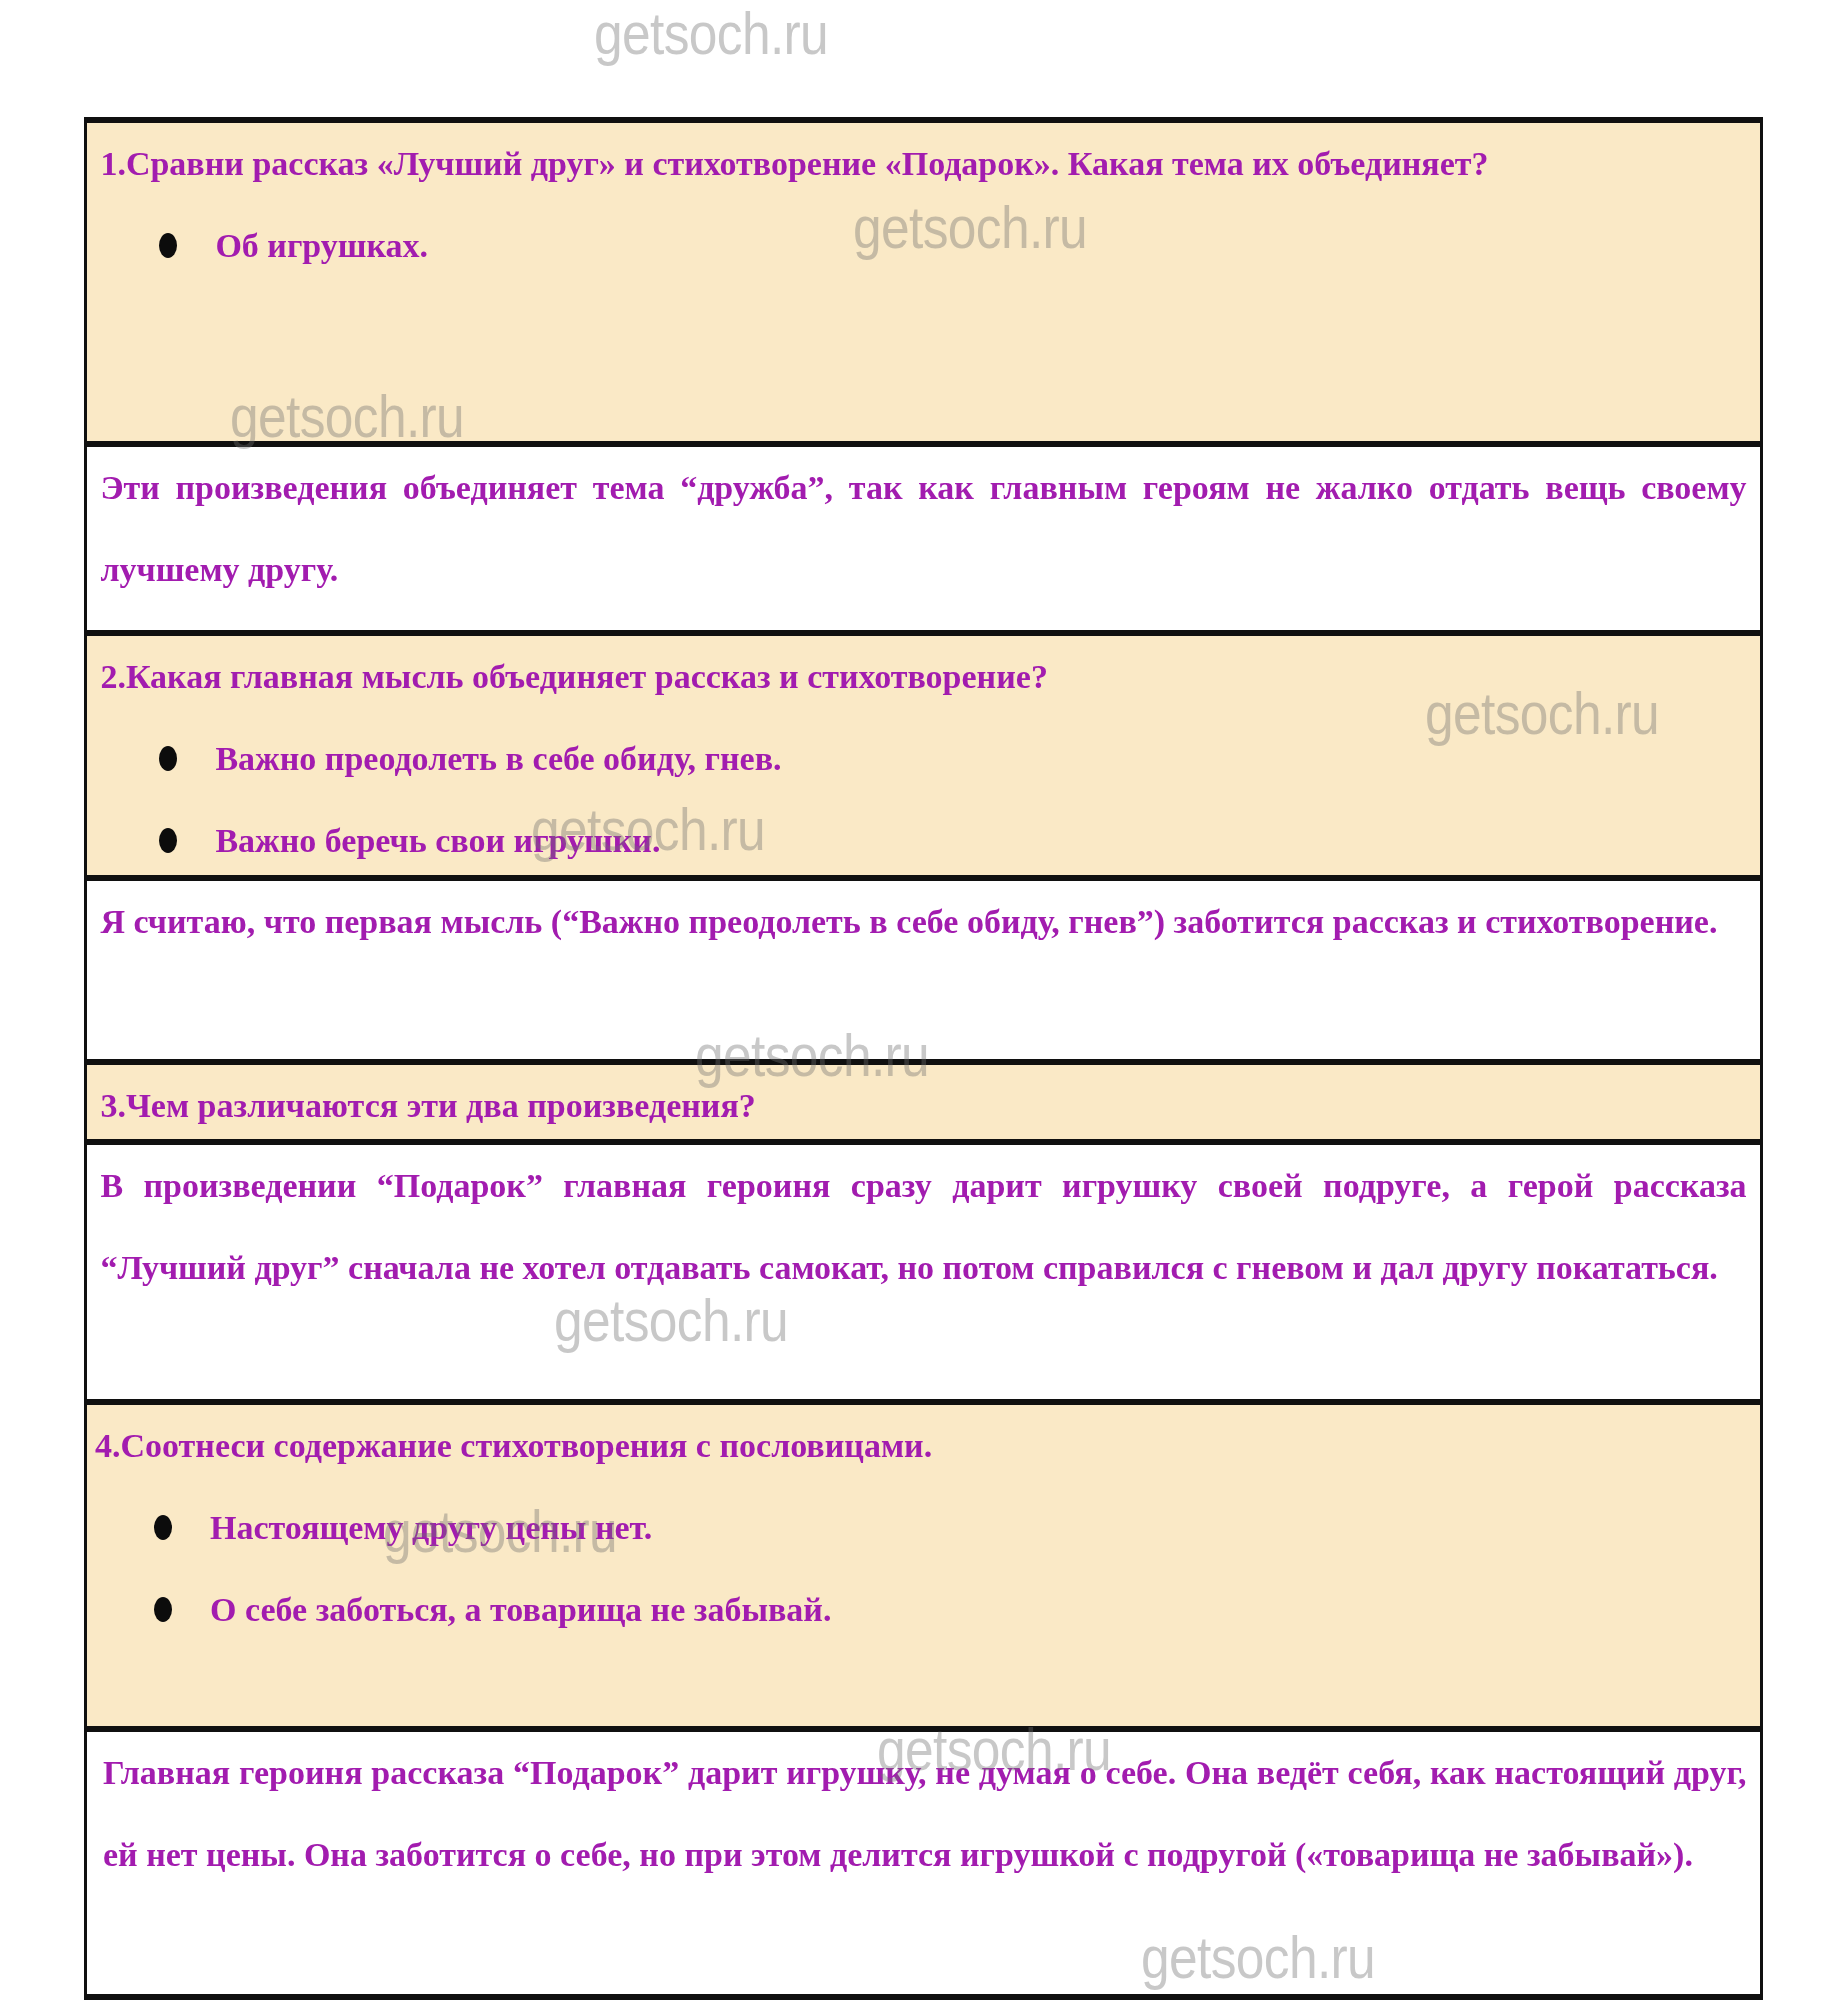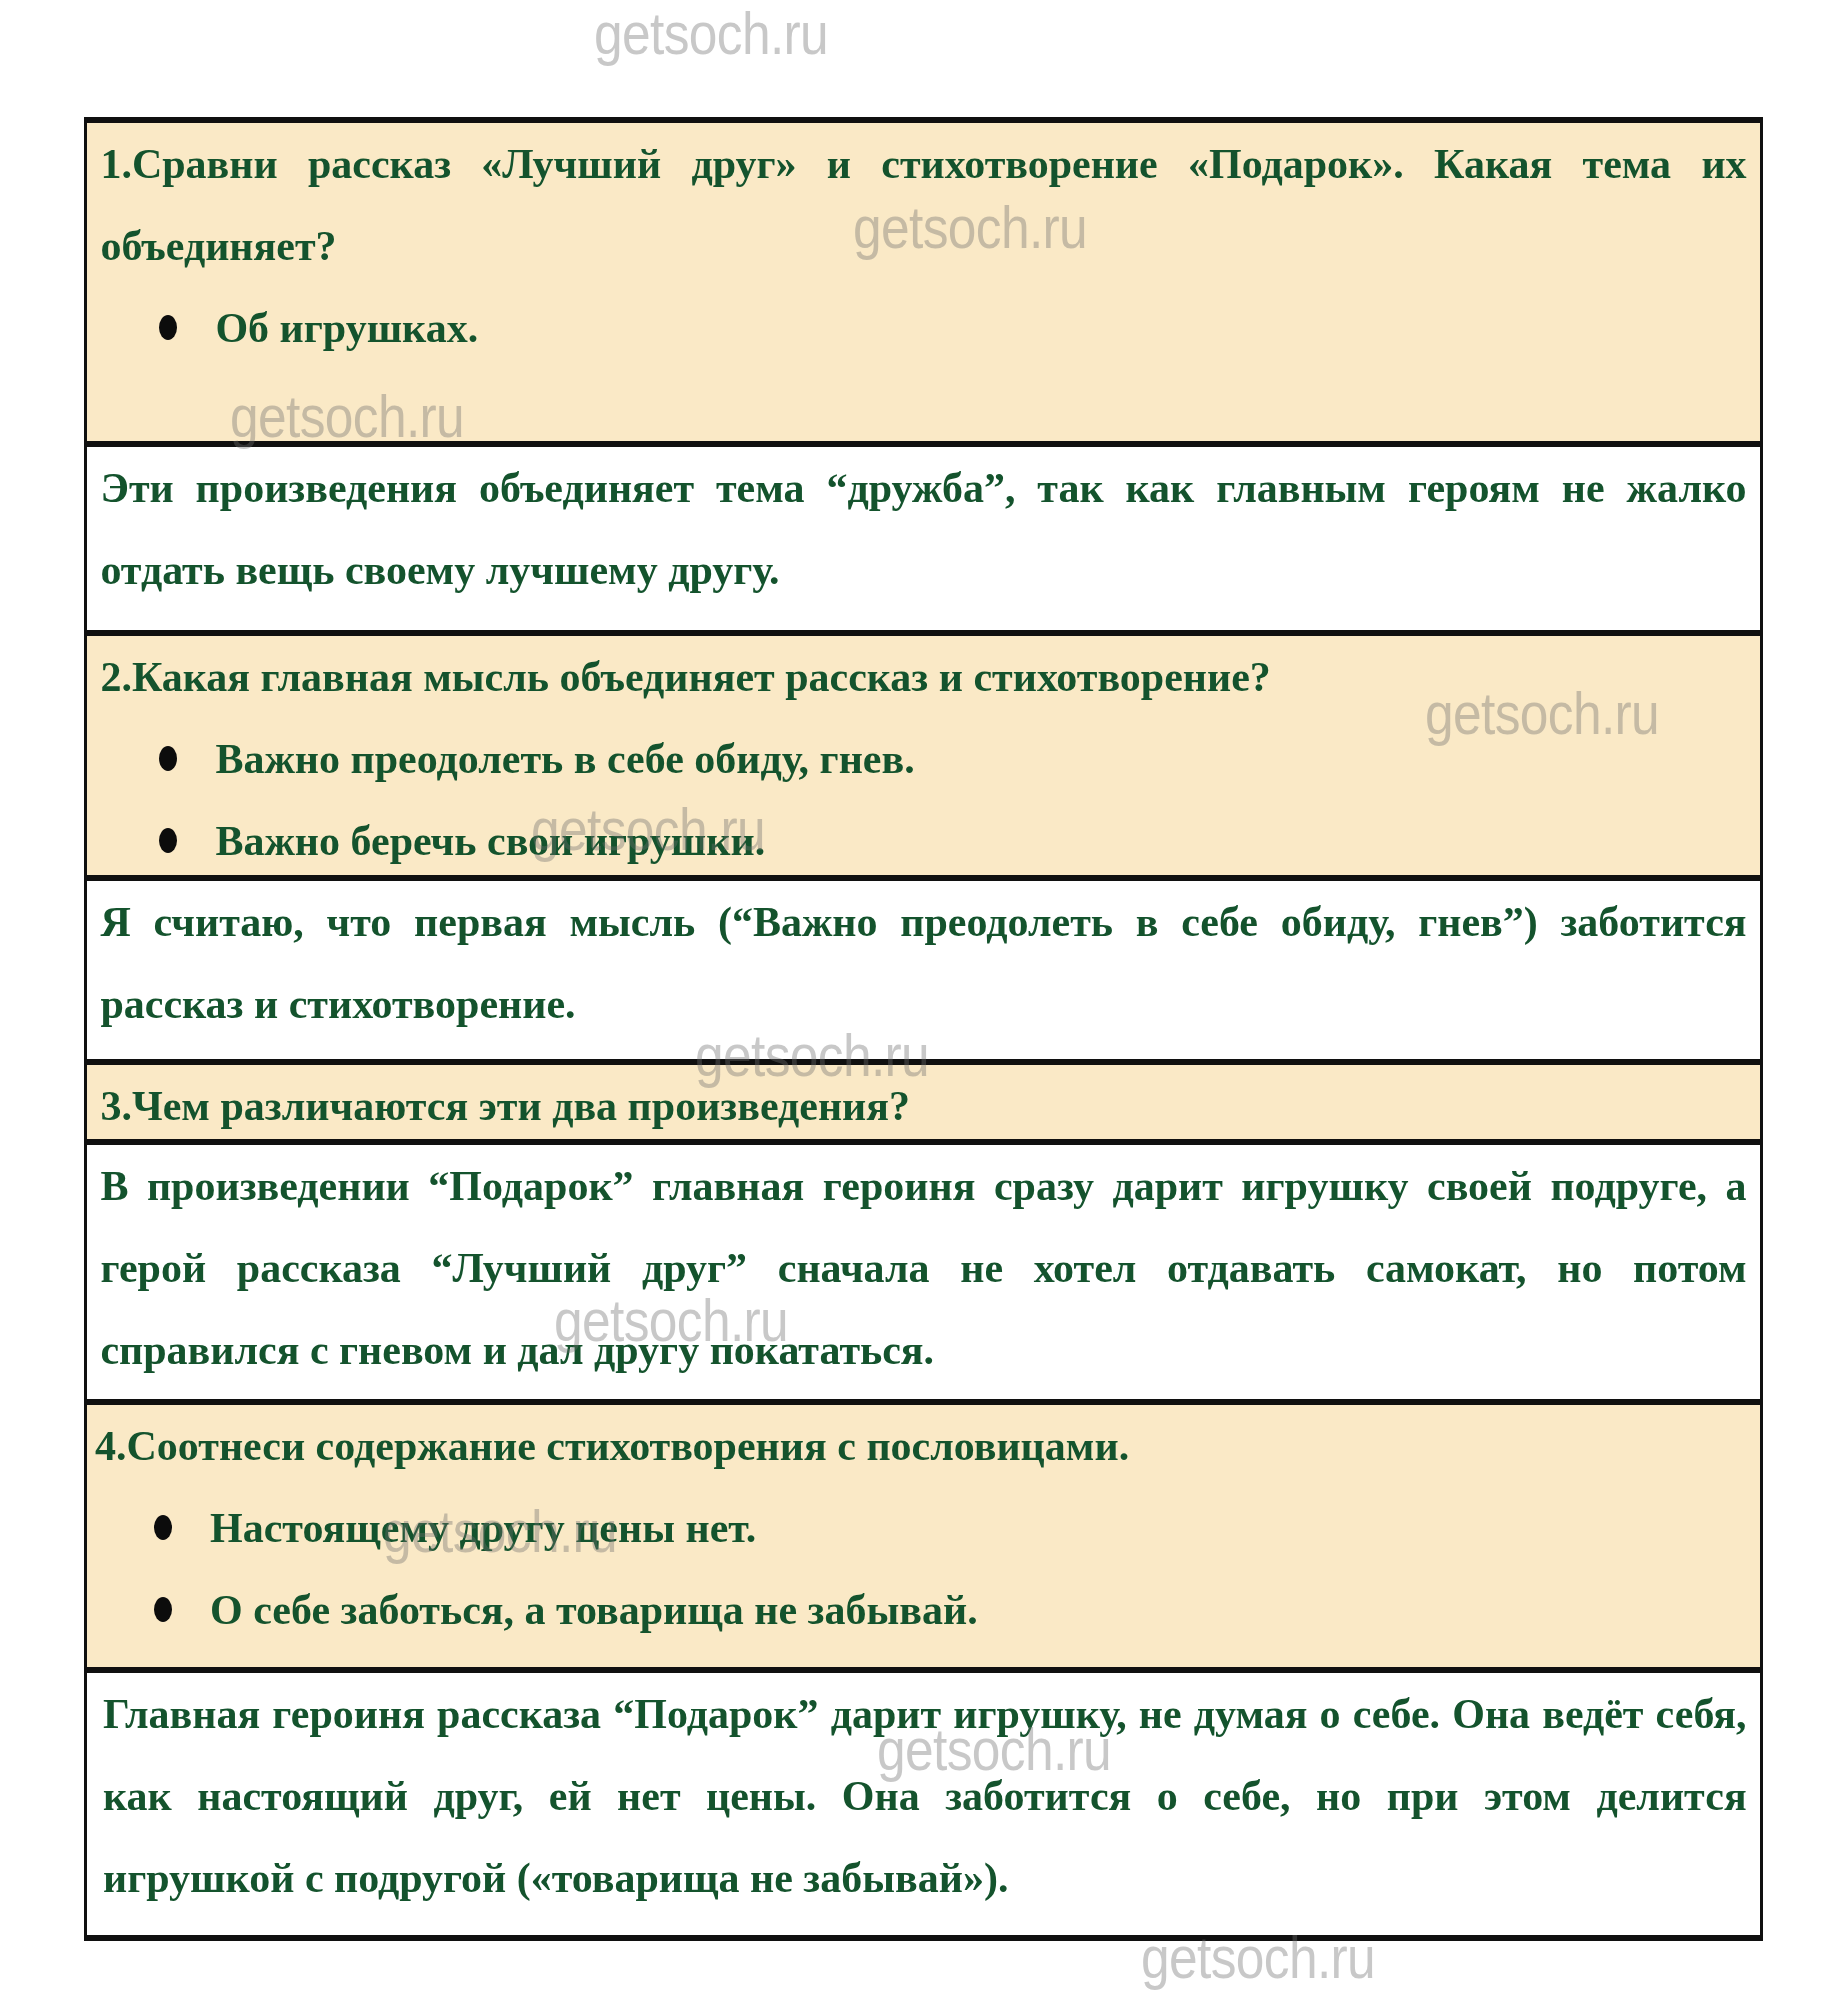--- a/index.html
+++ b/index.html
@@ -16,23 +16,23 @@
     box-sizing:border-box;
     border:solid #101010;
     border-width:6px 3.7px;
   }
   .row{
     box-sizing:border-box;
     position:relative;
     padding:0 13.4px;
     overflow:hidden;
     border-bottom:6px solid #101010;
-    font-size:42px;
+    font-size:34px;
     line-height:82px;
-    color:#14532d;
+    color:#a21caf;
   }
   .row:last-child{border-bottom:none;}
   .row.q{background:#FAE9C6;font-weight:bold;}
   .row.a{background:#ffffff;font-weight:bold;}
   .para{
     text-align:justify;
   }
   .bullets{margin:0;}
   .bullet-item{
     position:relative;
@@ -40,21 +40,21 @@
   }
   .bullet-dot{
     position:absolute;
     left:59px;top:28px;
     width:18px;height:25px;
     background:#0c0c0c;
     border-radius:50%;
   }
   
   .r1{height:324px;} .r2{height:189px;} .r3{height:245px;} .r4{height:184px;}
-  .r5{height:80px;} .r6{height:260px;} .r7{height:268px;padding-left:8px;} .r8{height:262px;padding-left:16px;}
+  .r5{height:80px;} .r6{height:260px;} .r7{height:327px;padding-left:8px;} .r8{height:262px;padding-left:16px;}
 
   .watermark{
     position:absolute;
     font-family:"Liberation Sans", sans-serif;
     font-size:56px;
     line-height:56px;
     font-weight:400;
     color:rgba(110,110,110,0.38);
     letter-spacing:-0.7px;
     transform:scale(0.92,1.05);

